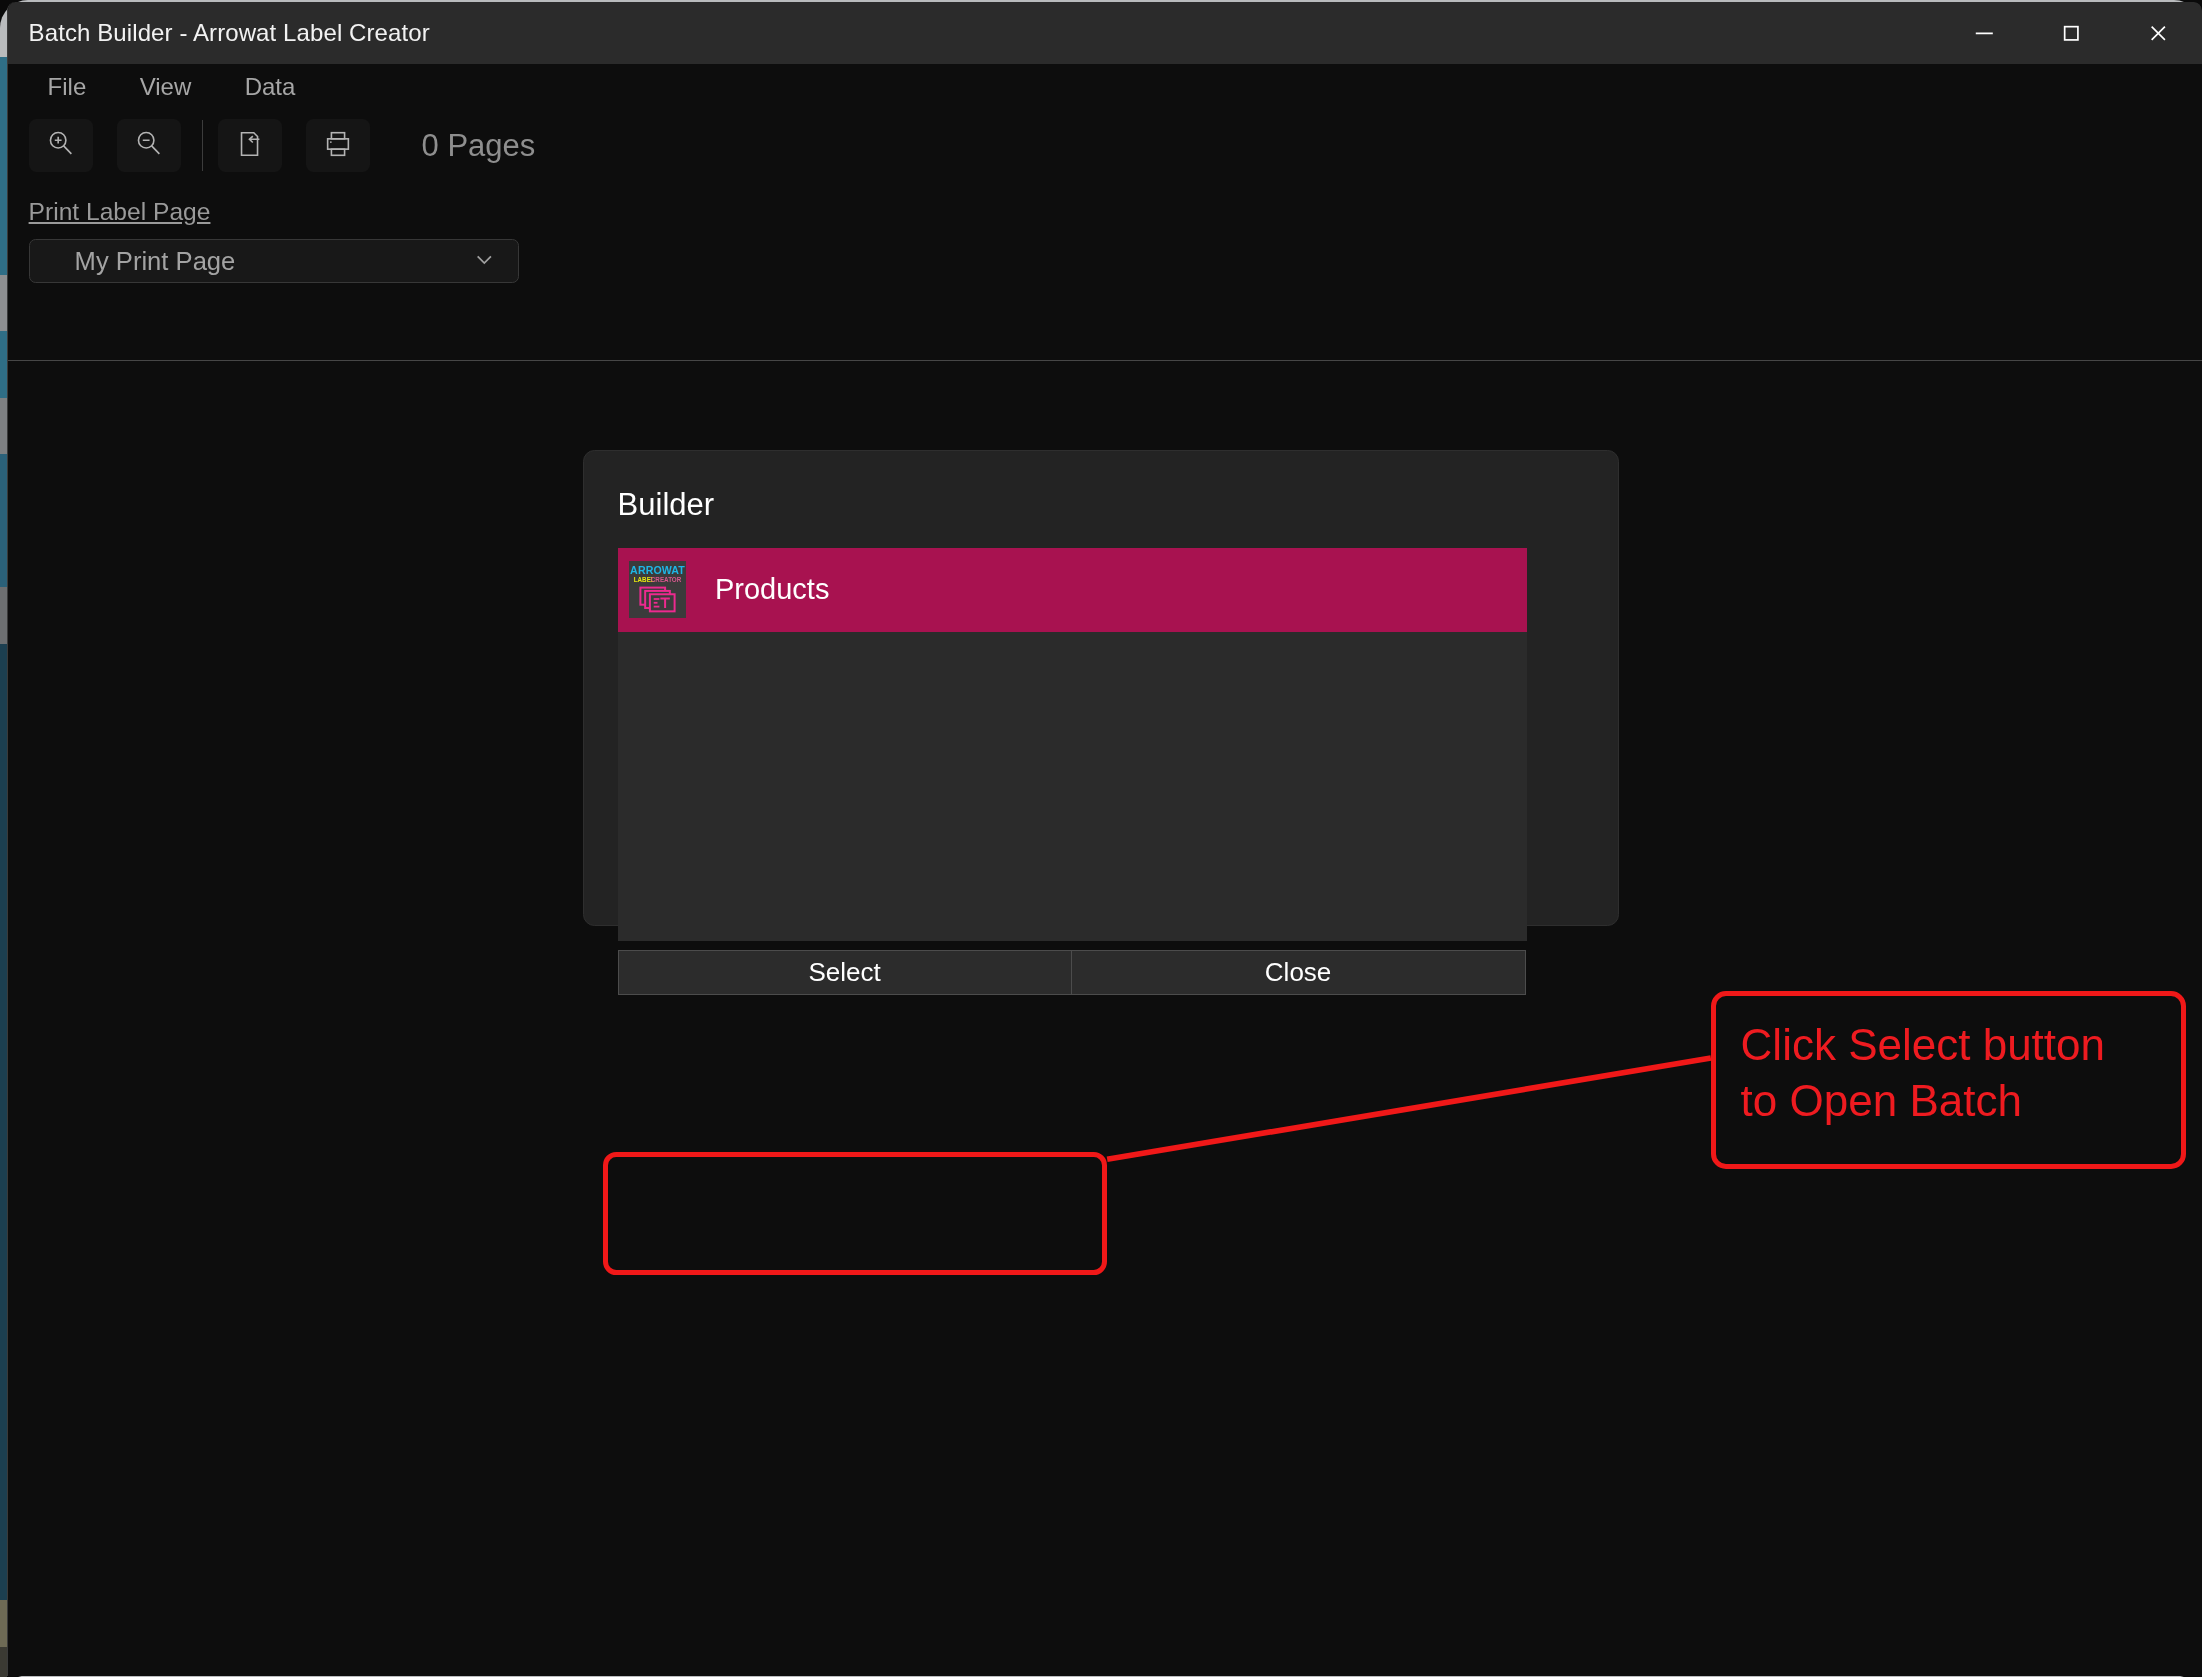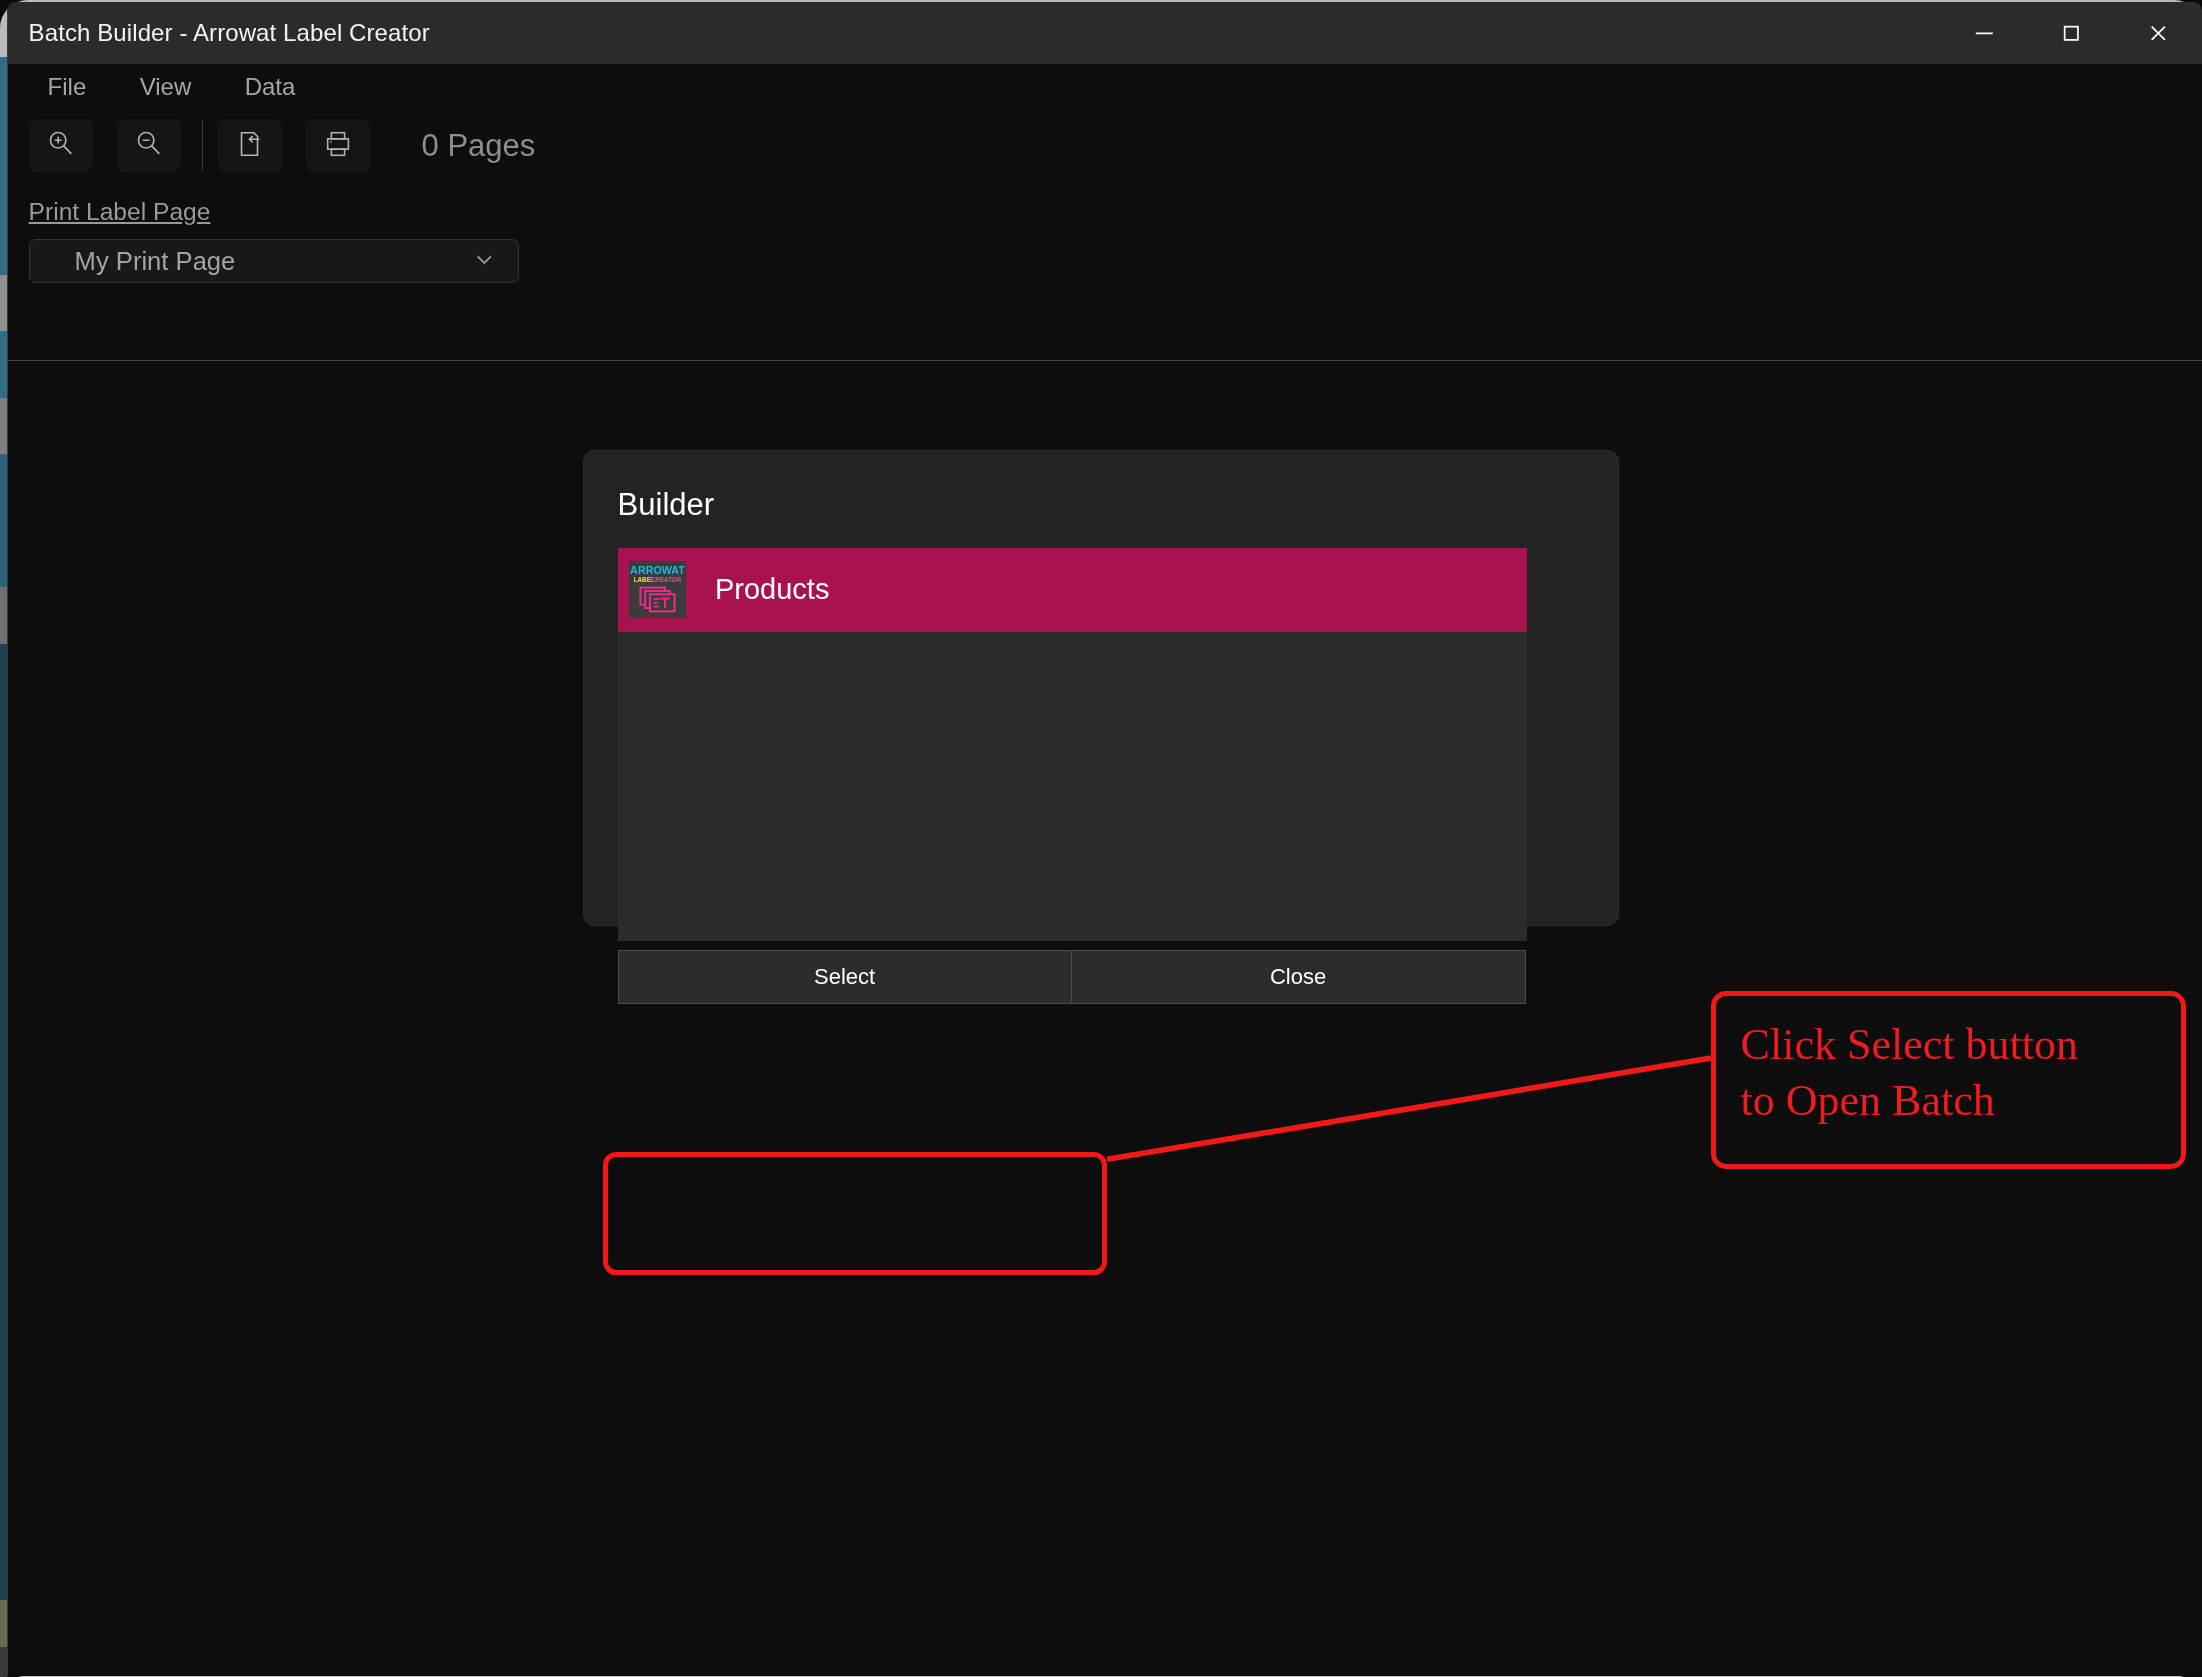--- a/index.html
+++ b/index.html
@@ -213,38 +213,37 @@
   
   .dlg-buttons {
     position: absolute;
     left: 34px; top: 499px;
     width: 909px;
     display: flex;
     gap: 0;
   }
   .dlg-btn {
     width: 454px;
-    height: 54px;
+    height: 45px;
     background: #2c2c2c;
     border: 0.9px solid #4c4c4c;
     box-sizing: border-box;
     color: #ffffff;
-    font-size: 22px;
+    font-size: 26px;
     display: flex;
     align-items: center;
     justify-content: center;
   }
   .dlg-btn.second { border-left: none; }
 
   
   .anno-layer {
     position: absolute;
     inset: 0;
     pointer-events: none;
-    font-family: Liberation Serif, serif;
   }
   .anno-box-select {
     position: absolute;
     left: 603px; top: 1152px;
     width: 504px;
     height: 123px;
     border: 5.7px solid #f01818;
     border-radius: 13.2px;
     box-sizing: border-box;
     background: transparent;

